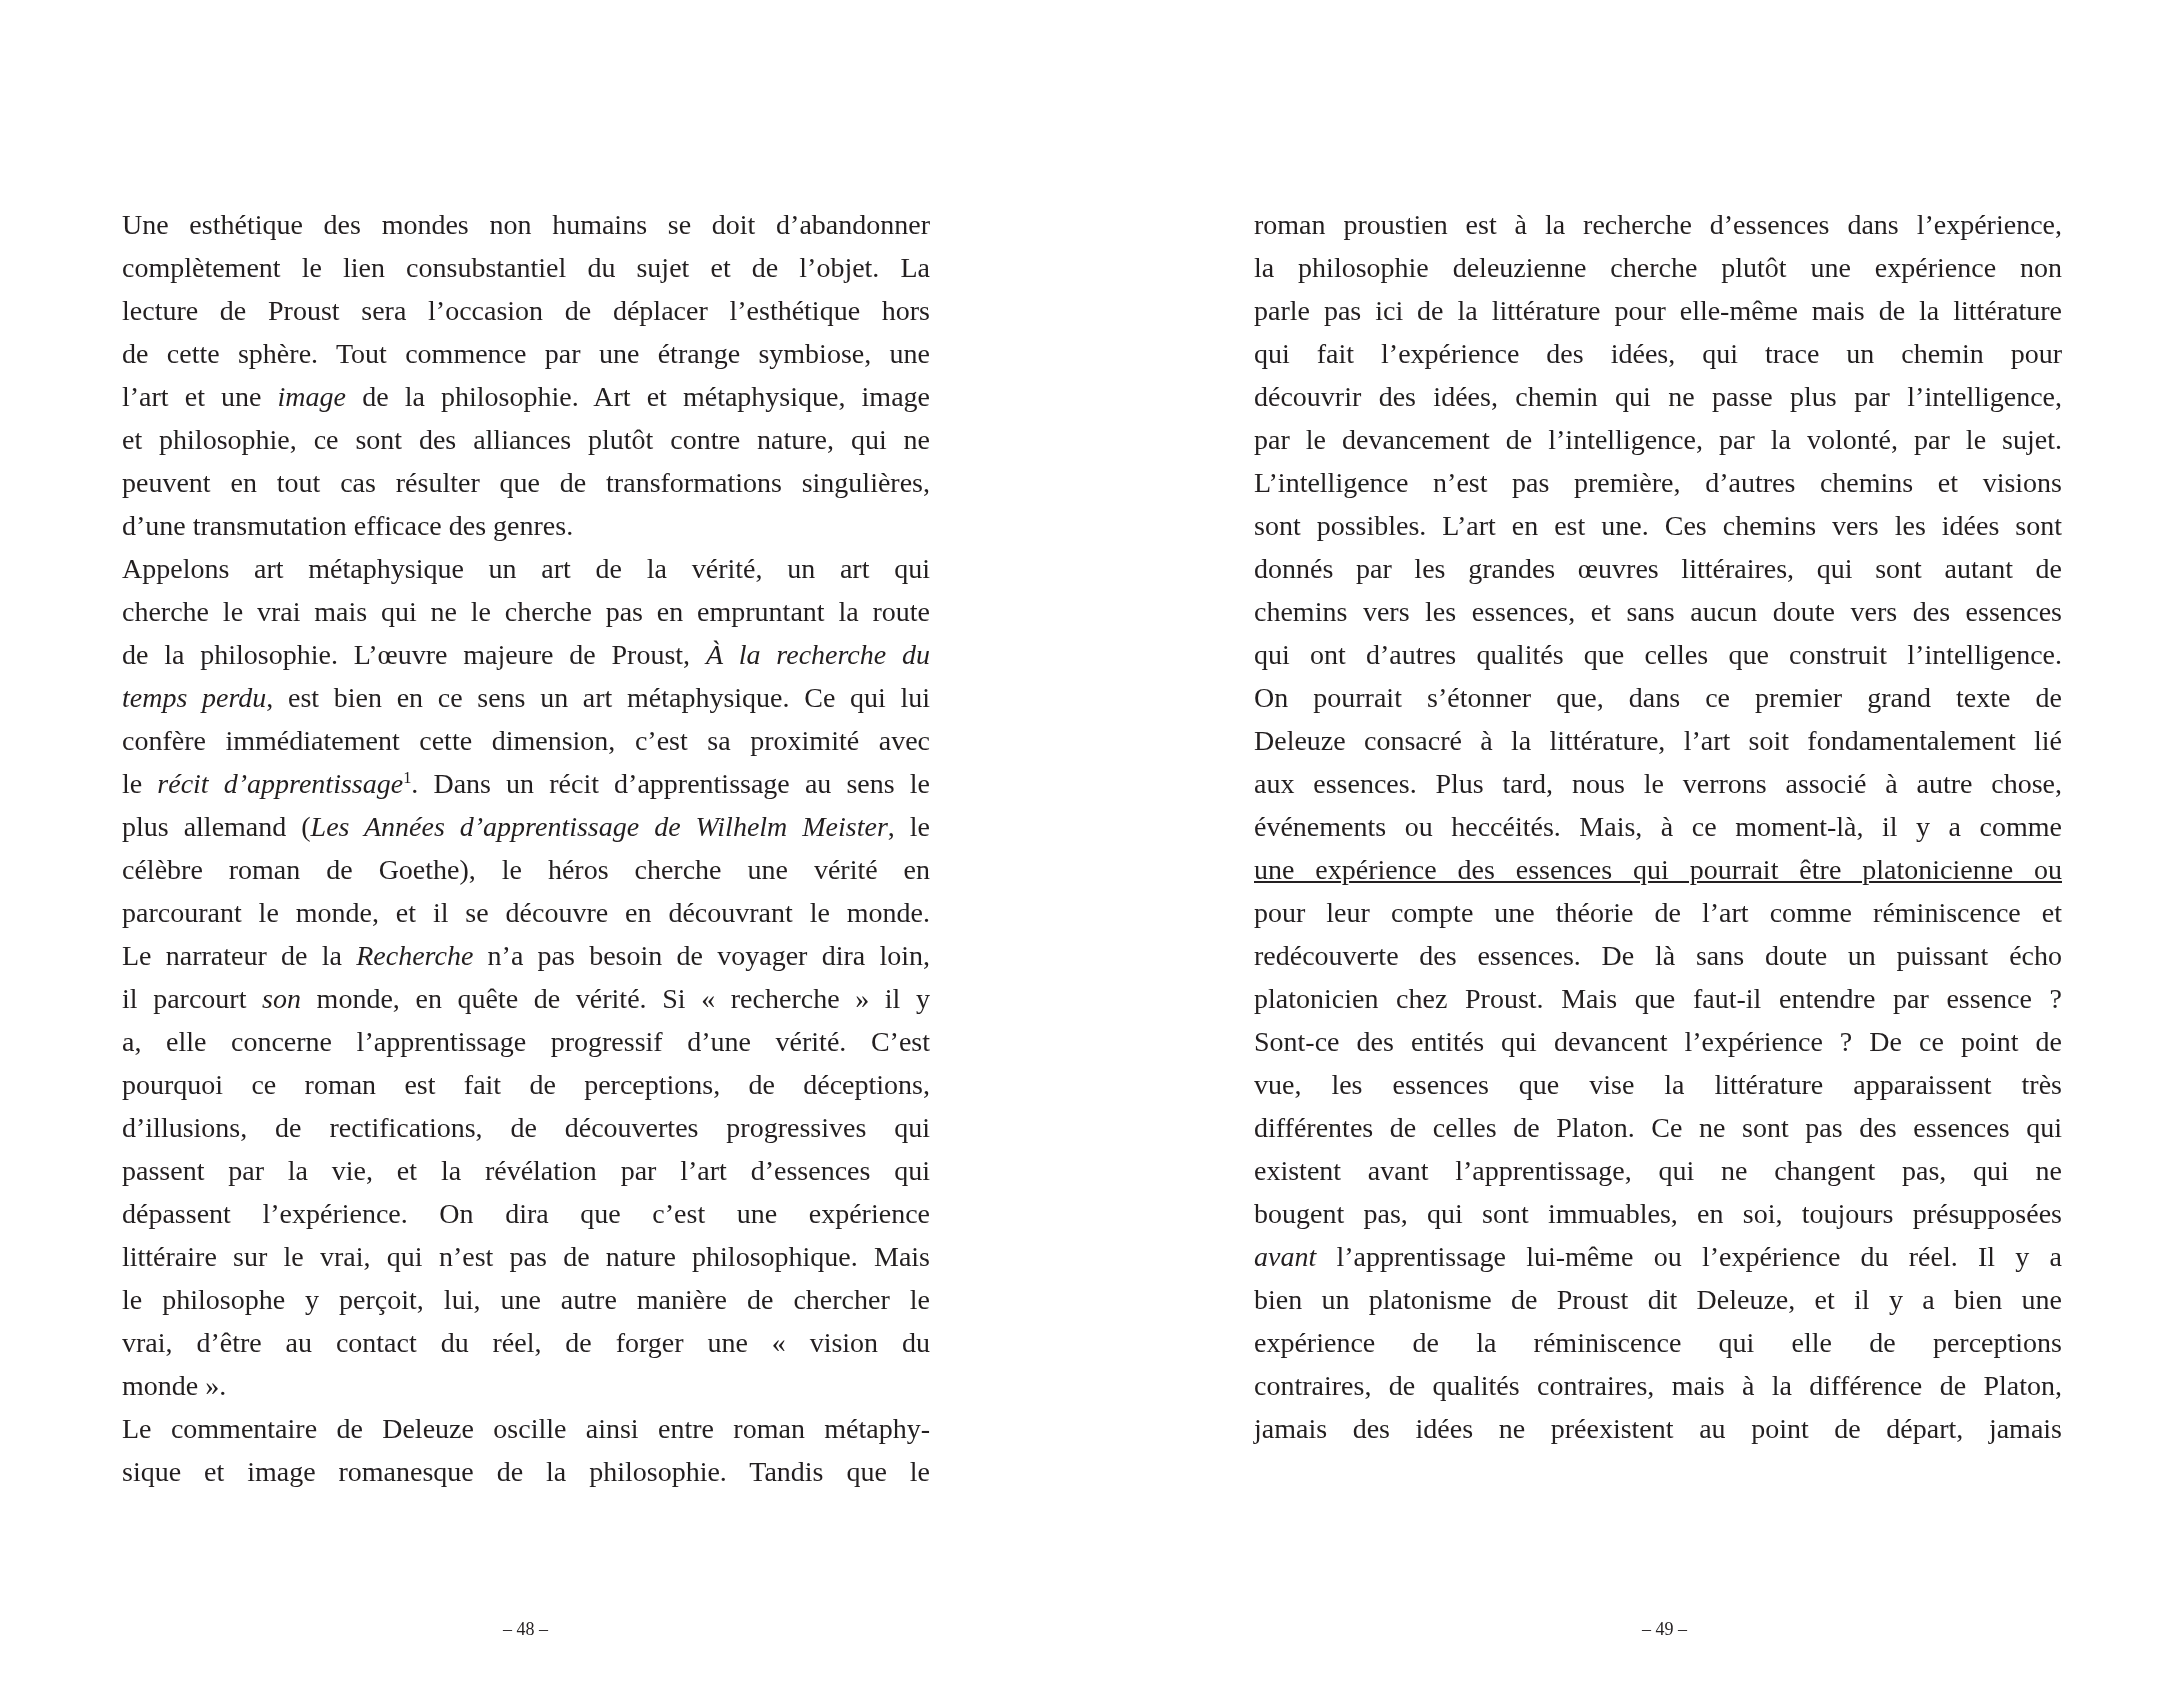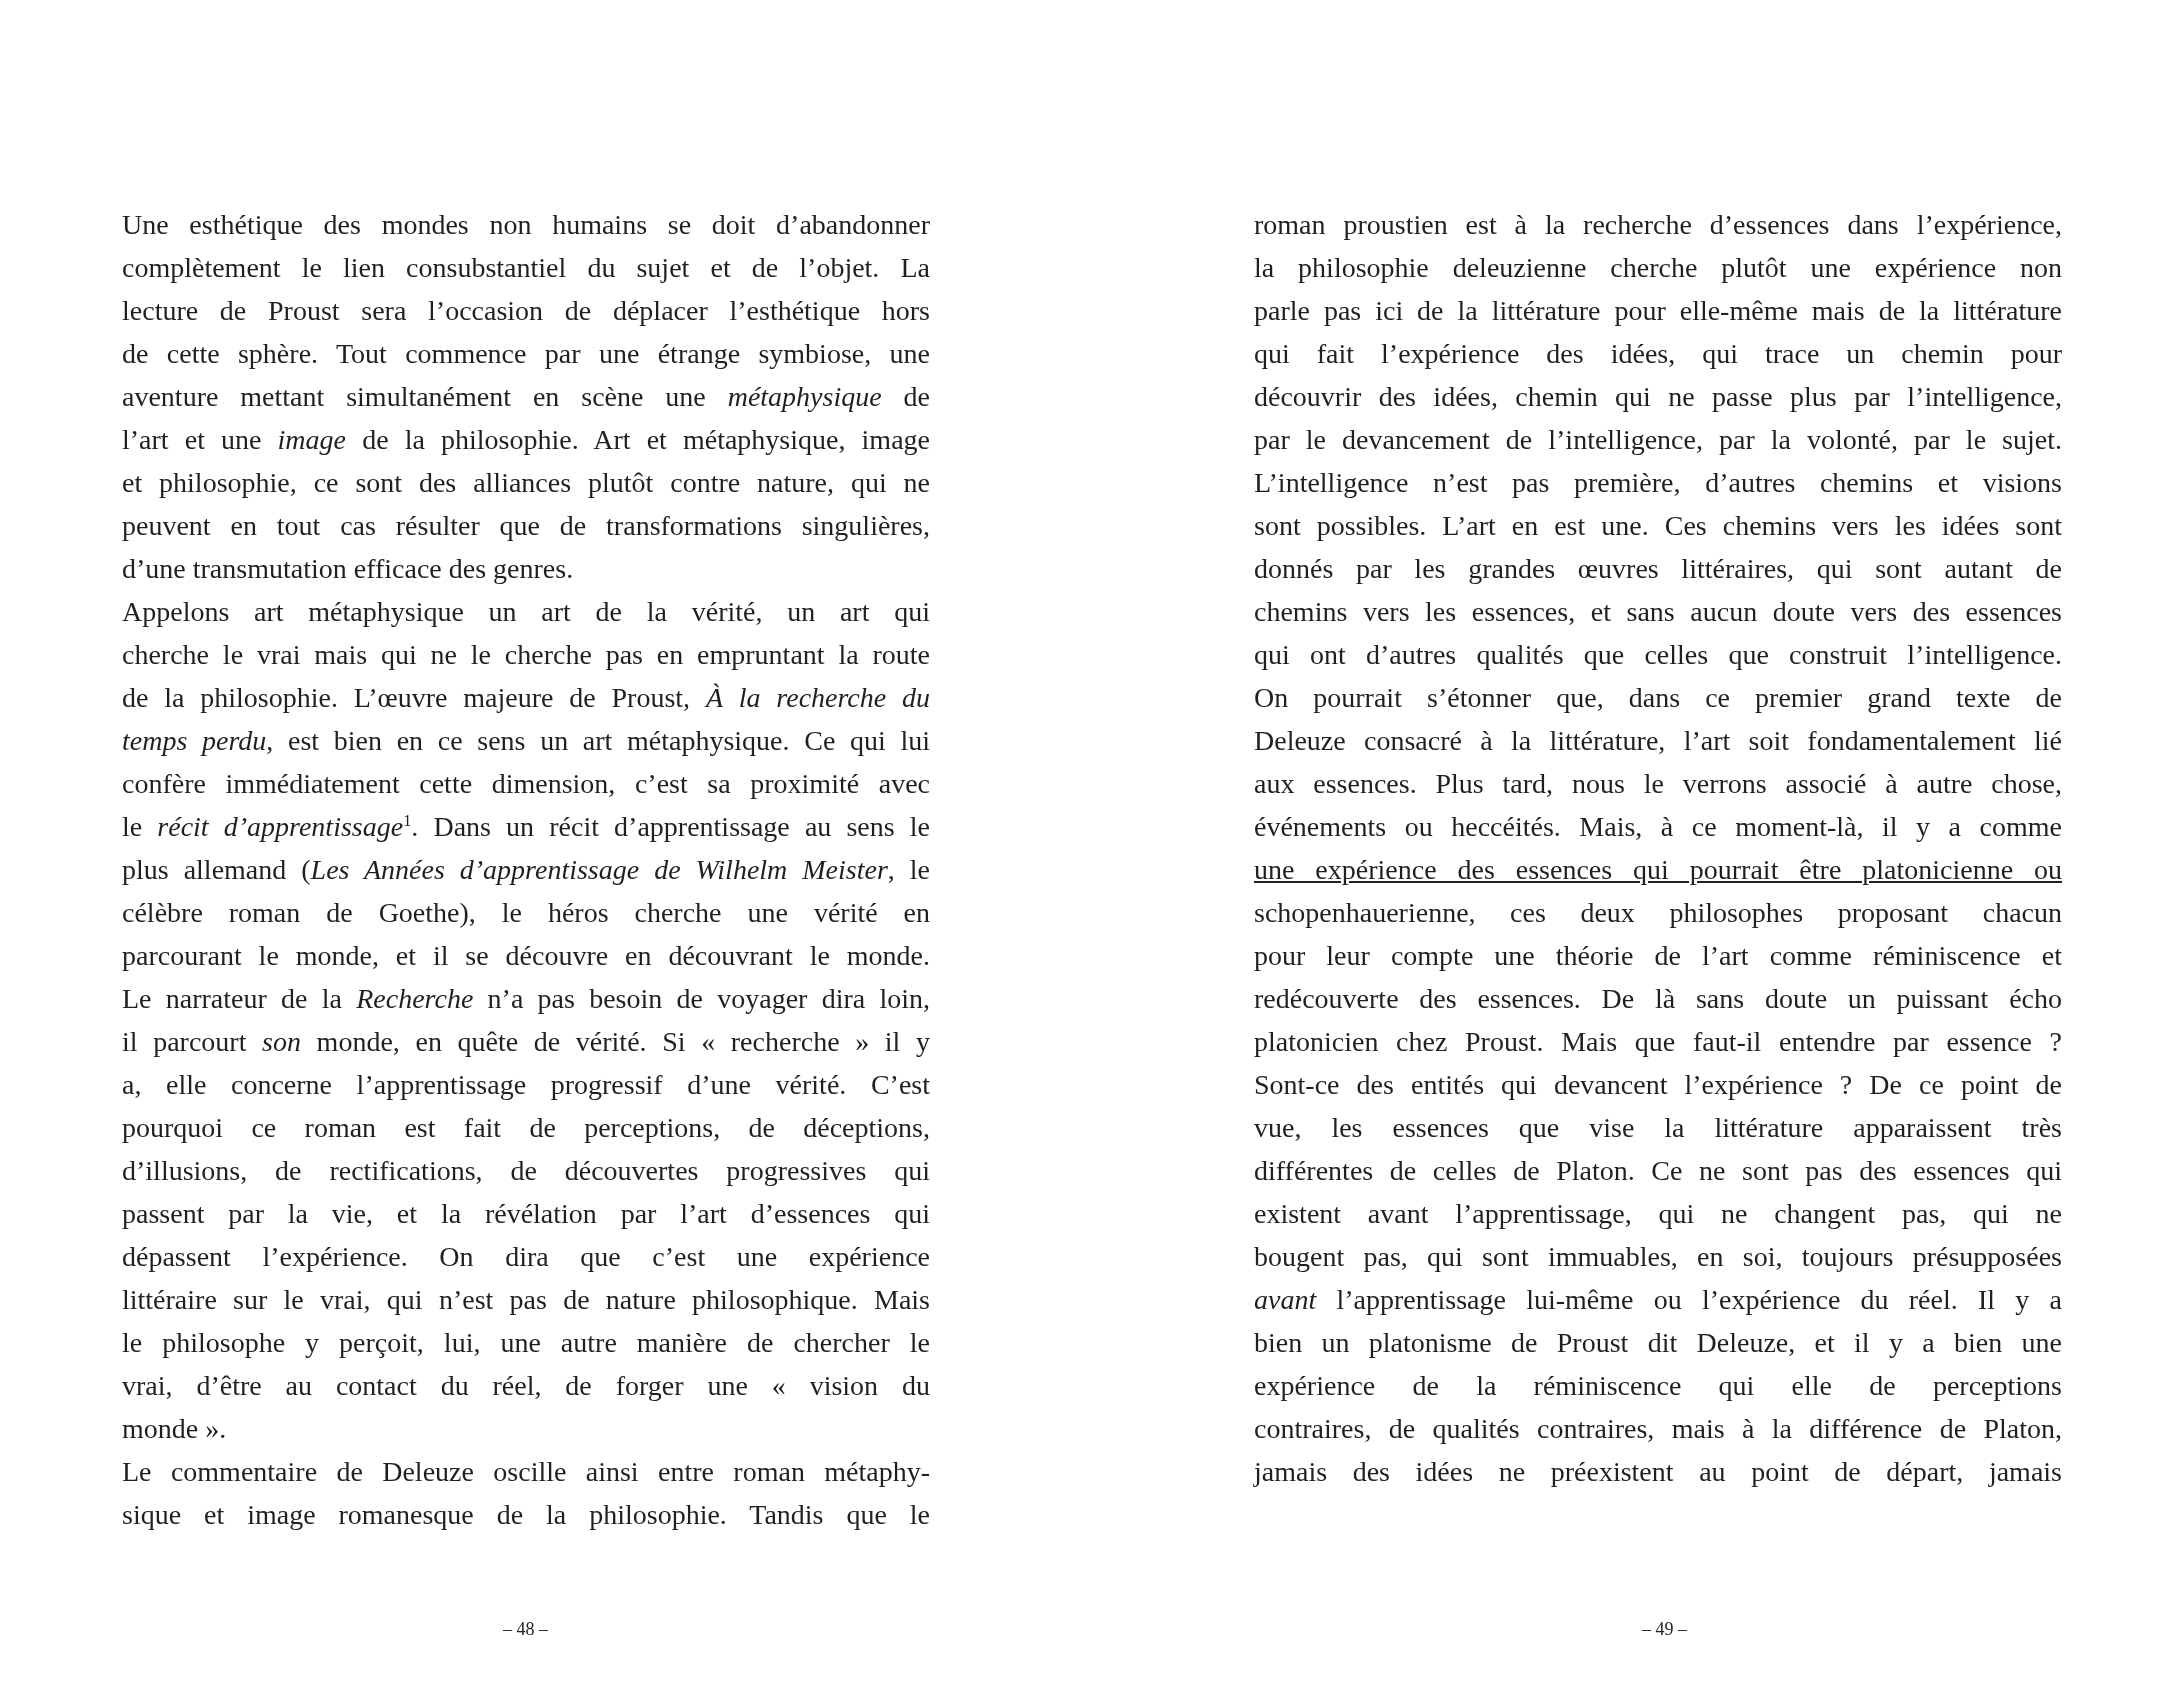--- a/index.html
+++ b/index.html
@@ -23,21 +23,20 @@
 </style>
 </head>
 <body>
 
 <div class="page left">
   <div class="column">
       <div class="line" style="white-space: normal;"><span style="white-space: normal;">Une esthétique des mondes non humains se doit d’abandonner</span></div>
       <div class="line" style="white-space: normal;"><span style="white-space: normal;">complètement le lien consubstantiel du sujet et de l’objet. La</span></div>
       <div class="line" style="white-space: normal;"><span style="white-space: normal;">lecture de Proust sera l’occasion de déplacer l’esthétique hors</span></div>
       <div class="line" style="white-space: normal;"><span style="white-space: normal;">de cette sphère. Tout commence par une étrange symbiose, une</span></div>
-      <div class="line" style="white-space: normal;"><span style="white-space: normal;">aventure mettant simultanément en scène une </span><span class="it" style="white-space: normal;">métaphysique</span><span style="white-space: normal;"> de</span></div>
       <div class="line" style="white-space: normal;"><span style="white-space: normal;">l’art et une </span><span class="it" style="white-space: normal;">image</span><span style="white-space: normal;"> de la philosophie. Art et métaphysique, image</span></div>
       <div class="line" style="white-space: normal;"><span style="white-space: normal;">et philosophie, ce sont des alliances plutôt contre nature, qui ne</span></div>
       <div class="line" style="white-space: normal;"><span style="white-space: normal;">peuvent en tout cas résulter que de transformations singulières,</span></div>
       <div class="line last" style="white-space: normal;"><span style="white-space: normal;">d’une transmutation efficace des genres.</span></div>
       <div class="line" style="white-space: normal;"><span style="white-space: normal;">Appelons art métaphysique un art de la vérité, un art qui</span></div>
       <div class="line" style="white-space: normal;"><span style="white-space: normal;">cherche le vrai mais qui ne le cherche pas en empruntant la route</span></div>
       <div class="line" style="white-space: normal;"><span style="white-space: normal;">de la philosophie. L’œuvre majeure de Proust, </span><span class="it" style="white-space: normal;">À la recherche du</span></div>
       <div class="line" style="white-space: normal;"><span class="it" style="white-space: normal;">temps perdu</span><span style="white-space: normal;">, est bien en ce sens un art métaphysique. Ce qui lui</span></div>
       <div class="line" style="white-space: normal;"><span style="white-space: normal;">confère immédiatement cette dimension, c’est sa proximité avec</span></div>
       <div class="line" style="white-space: normal;"><span style="white-space: normal;">le </span><span class="it" style="white-space: normal;">récit d’apprentissage</span><sup class="fn">1</sup><span style="white-space: normal;">. Dans un récit d’apprentissage au sens le</span></div>
@@ -72,21 +71,20 @@
       <div class="line" style="white-space: normal;"><span style="white-space: normal;">L’intelligence n’est pas première, d’autres chemins et visions</span></div>
       <div class="line" style="white-space: normal;"><span style="white-space: normal;">sont possibles. L’art en est une. Ces chemins vers les idées sont</span></div>
       <div class="line" style="white-space: normal;"><span style="white-space: normal;">donnés par les grandes œuvres littéraires, qui sont autant de</span></div>
       <div class="line" style="white-space: normal;"><span style="white-space: normal;">chemins vers les essences, et sans aucun doute vers des essences</span></div>
       <div class="line" style="white-space: normal;"><span style="white-space: normal;">qui ont d’autres qualités que celles que construit l’intelligence.</span></div>
       <div class="line" style="white-space: normal;"><span style="white-space: normal;">On pourrait s’étonner que, dans ce premier grand texte de</span></div>
       <div class="line" style="white-space: normal;"><span style="white-space: normal;">Deleuze consacré à la littérature, l’art soit fondamentalement lié</span></div>
       <div class="line" style="white-space: normal;"><span style="white-space: normal;">aux essences. Plus tard, nous le verrons associé à autre chose,</span></div>
       <div class="line" style="white-space: normal;"><span style="white-space: normal;">événements ou heccéités. Mais, à ce moment-là, il y a comme</span></div>
       <div class="line" style="white-space: normal;"><span style="white-space: normal; text-decoration: underline;">une expérience des essences qui pourrait être platonicienne ou</span></div>
-      <div class="line" style="white-space: normal;"><span style="white-space: normal;">schopenhauerienne, ces deux philosophes proposant chacun</span></div>
       <div class="line" style="white-space: normal;"><span style="white-space: normal;">pour leur compte une théorie de l’art comme réminiscence et</span></div>
       <div class="line" style="white-space: normal;"><span style="white-space: normal;">redécouverte des essences. De là sans doute un puissant écho</span></div>
       <div class="line" style="white-space: normal;"><span style="white-space: normal;">platonicien chez Proust. Mais que faut-il entendre par essence ?</span></div>
       <div class="line" style="white-space: normal;"><span style="white-space: normal;">Sont-ce des entités qui devancent l’expérience ? De ce point de</span></div>
       <div class="line" style="white-space: normal;"><span style="white-space: normal;">vue, les essences que vise la littérature apparaissent très</span></div>
       <div class="line" style="white-space: normal;"><span style="white-space: normal;">différentes de celles de Platon. Ce ne sont pas des essences qui</span></div>
       <div class="line" style="white-space: normal;"><span style="white-space: normal;">existent avant l’apprentissage, qui ne changent pas, qui ne</span></div>
       <div class="line" style="white-space: normal;"><span style="white-space: normal;">bougent pas, qui sont immuables, en soi, toujours présupposées</span></div>
       <div class="line" style="white-space: normal;"><span class="it" style="white-space: normal;">avant</span><span style="white-space: normal;"> l’apprentissage lui-même ou l’expérience du réel. Il y a</span></div>
       <div class="line" style="white-space: normal;"><span style="white-space: normal;">bien un platonisme de Proust dit Deleuze, et il y a bien une</span></div>

